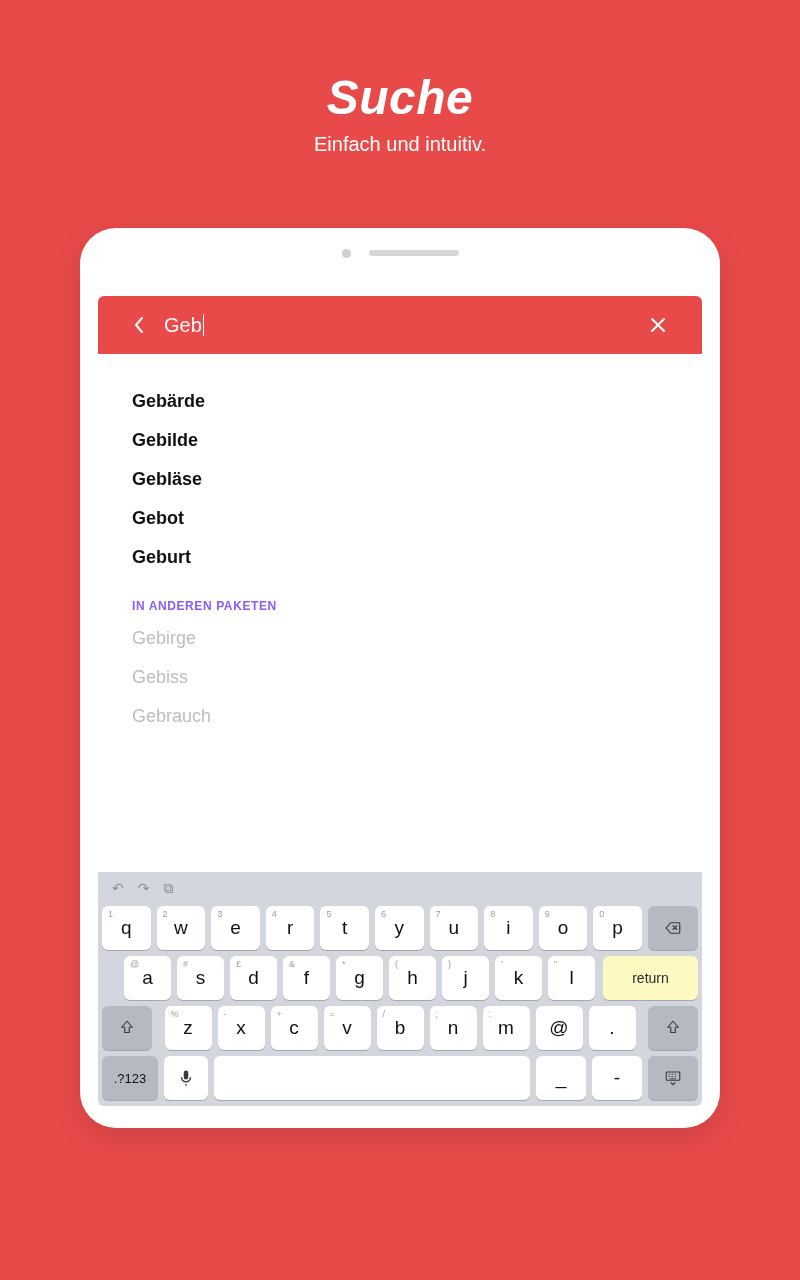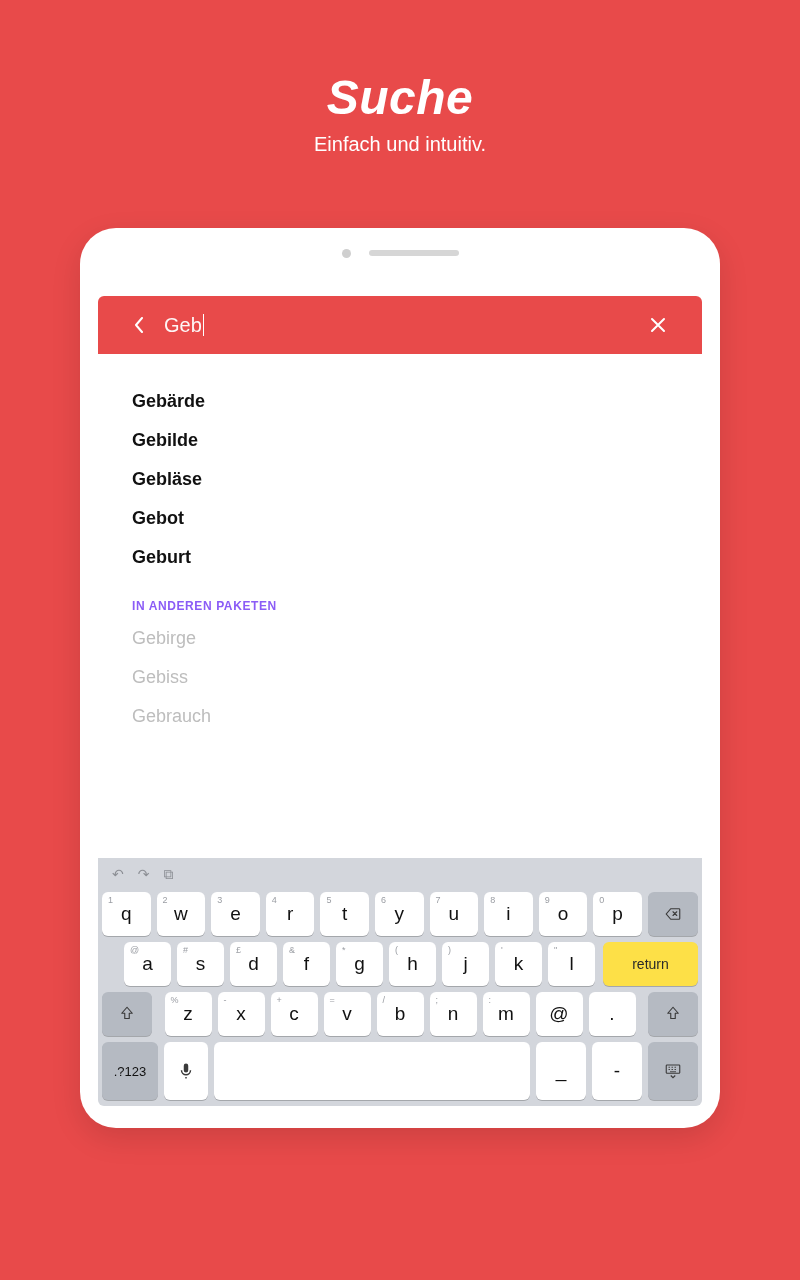--- a/index.html
+++ b/index.html
@@ -166,37 +166,37 @@
     user-select: none;
   }
   .key .alt {
     position: absolute;
     top: 3px; left: 6px;
     font-size: 9px;
     color: #9a9da3;
   }
   .key.gray { background: #b5bac2; }
   .key.return {
-    background: #fde047;
+    background: #fef9c3;
     font-size: 14px;
     color: #2a2a2a;
   }
 
   .r1 .key { flex: 1; }
   .r1 .key.backspace { flex: 0 0 50px; }
 
   .r2 { padding-left: 22px; }
   .r2 .key { flex: 0 0 47px; }
   .r2 .key.return { flex: 1; margin-left: 2px; }
 
   .r3 .key { flex: 0 0 47px; }
   .r3 .key.shift { flex: 0 0 50px; }
   .r3 .gap { width: 4px; }
 
-  .r4 .key { height: 58px; }
+  .r4 .key { height: 44px; }
   .r4 .num { flex: 0 0 56px; font-size: 13px; }
   .r4 .mic { flex: 0 0 44px; }
   .r4 .space { flex: 1; }
   .r4 .small { flex: 0 0 50px; }
   .r4 .hide { flex: 0 0 50px; }
 
   .key svg { width: 18px; height: 18px; fill: #3a3a3a; }
   .key.gray svg { fill: #3a3a3a; }
 </style>
 </head>

